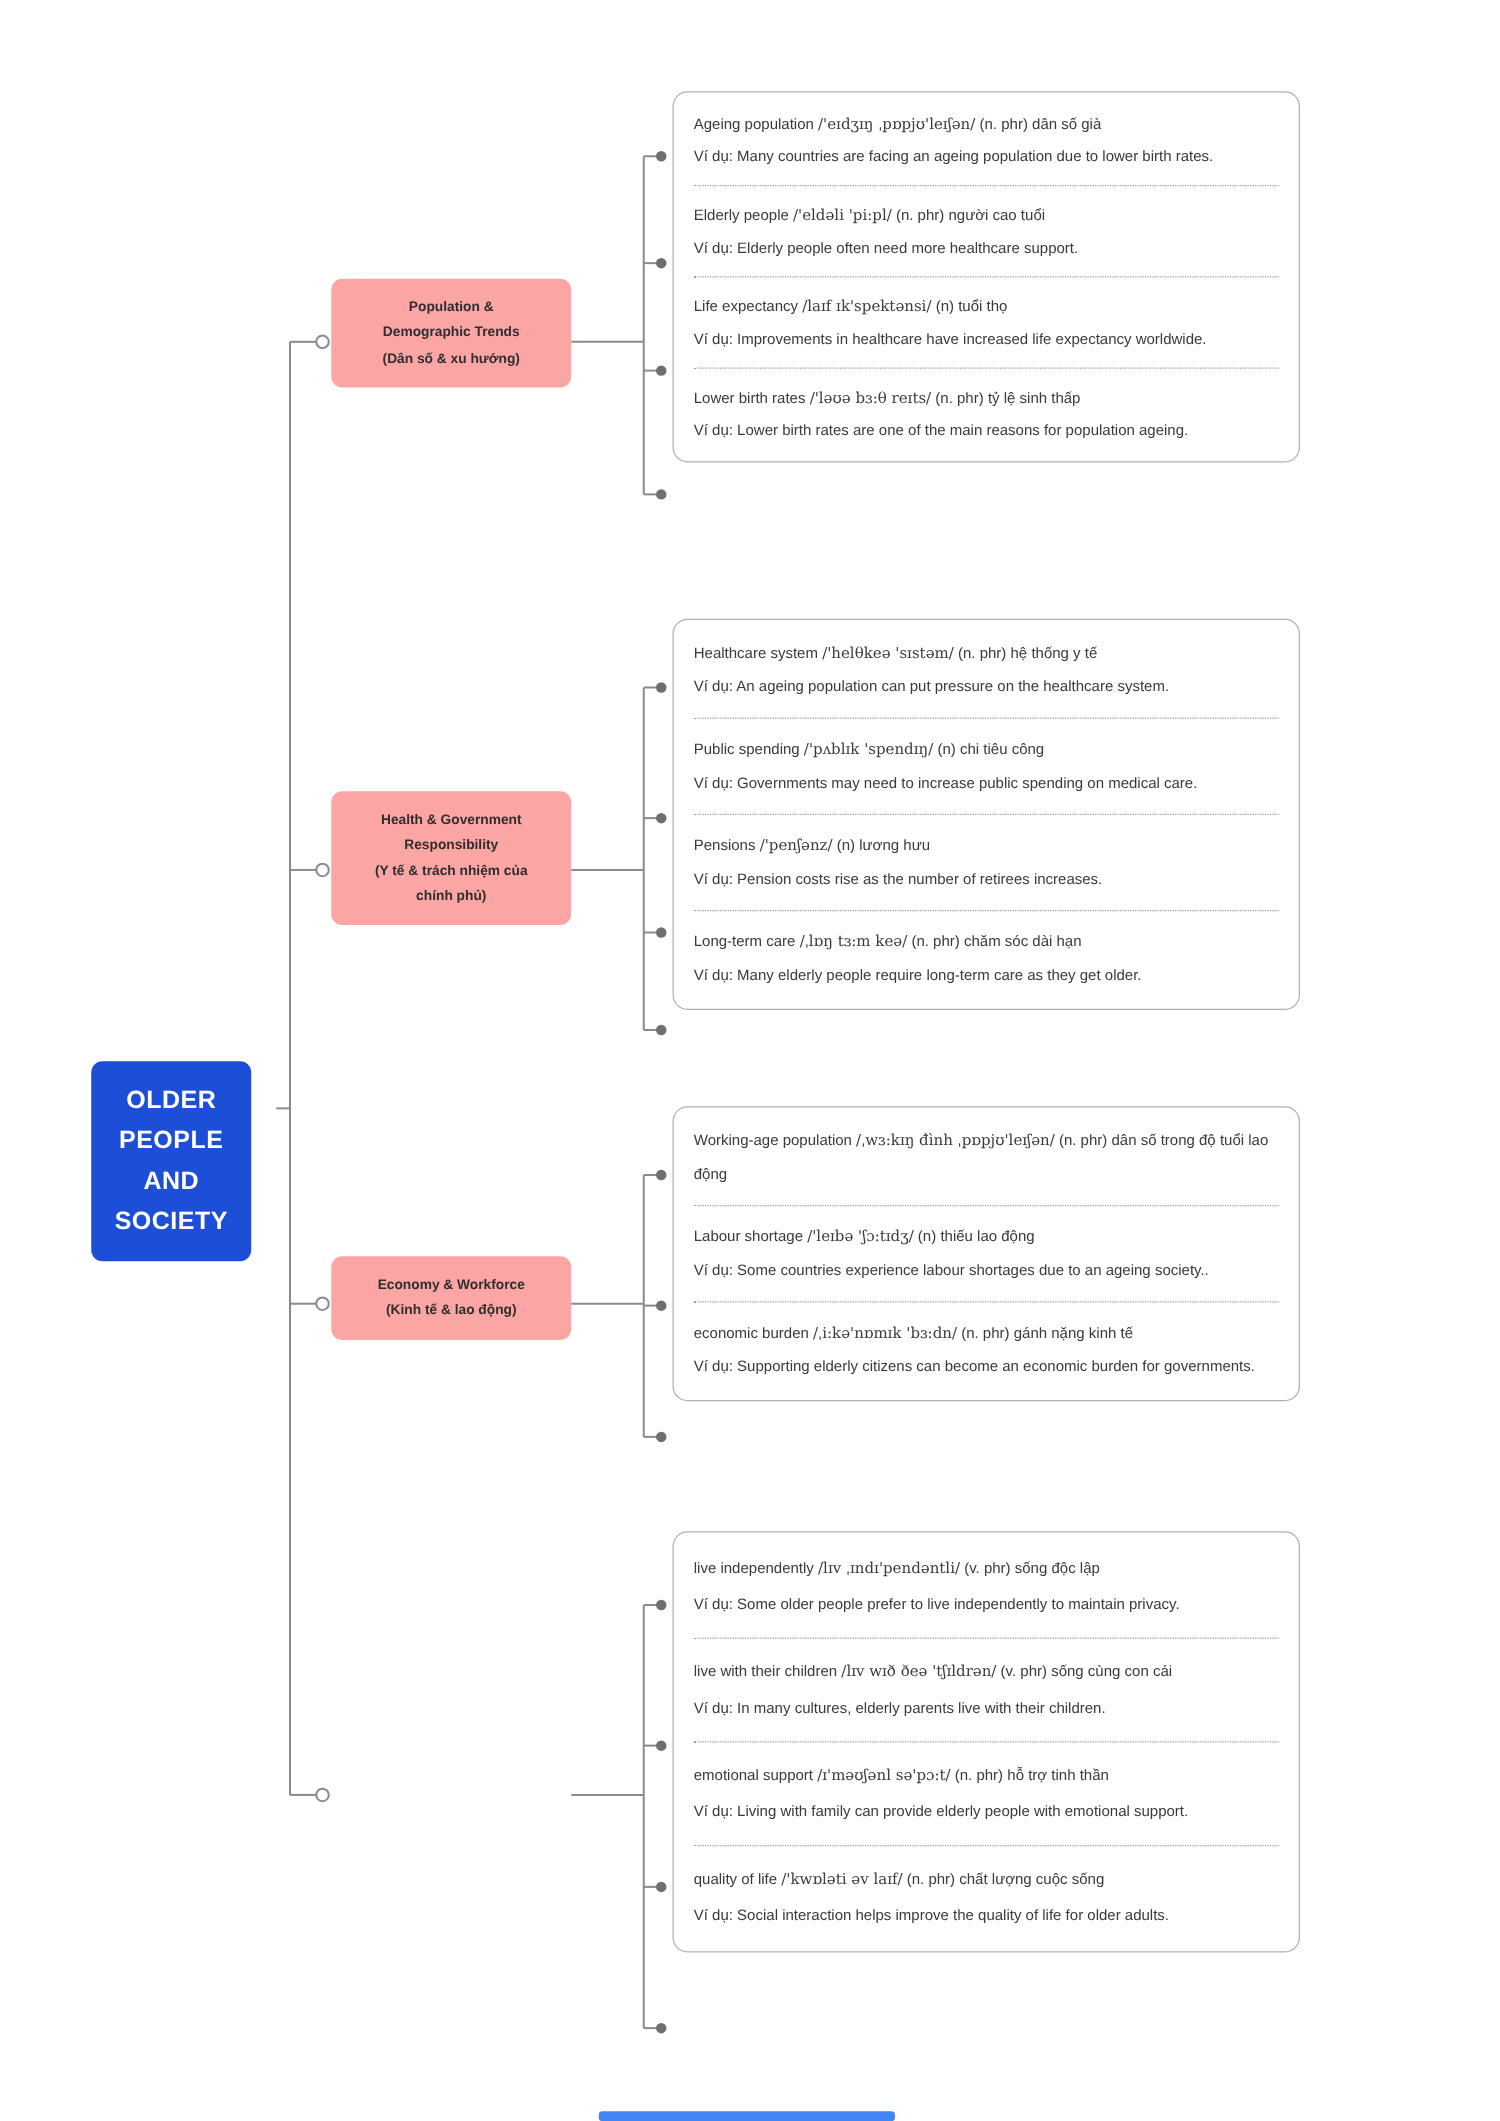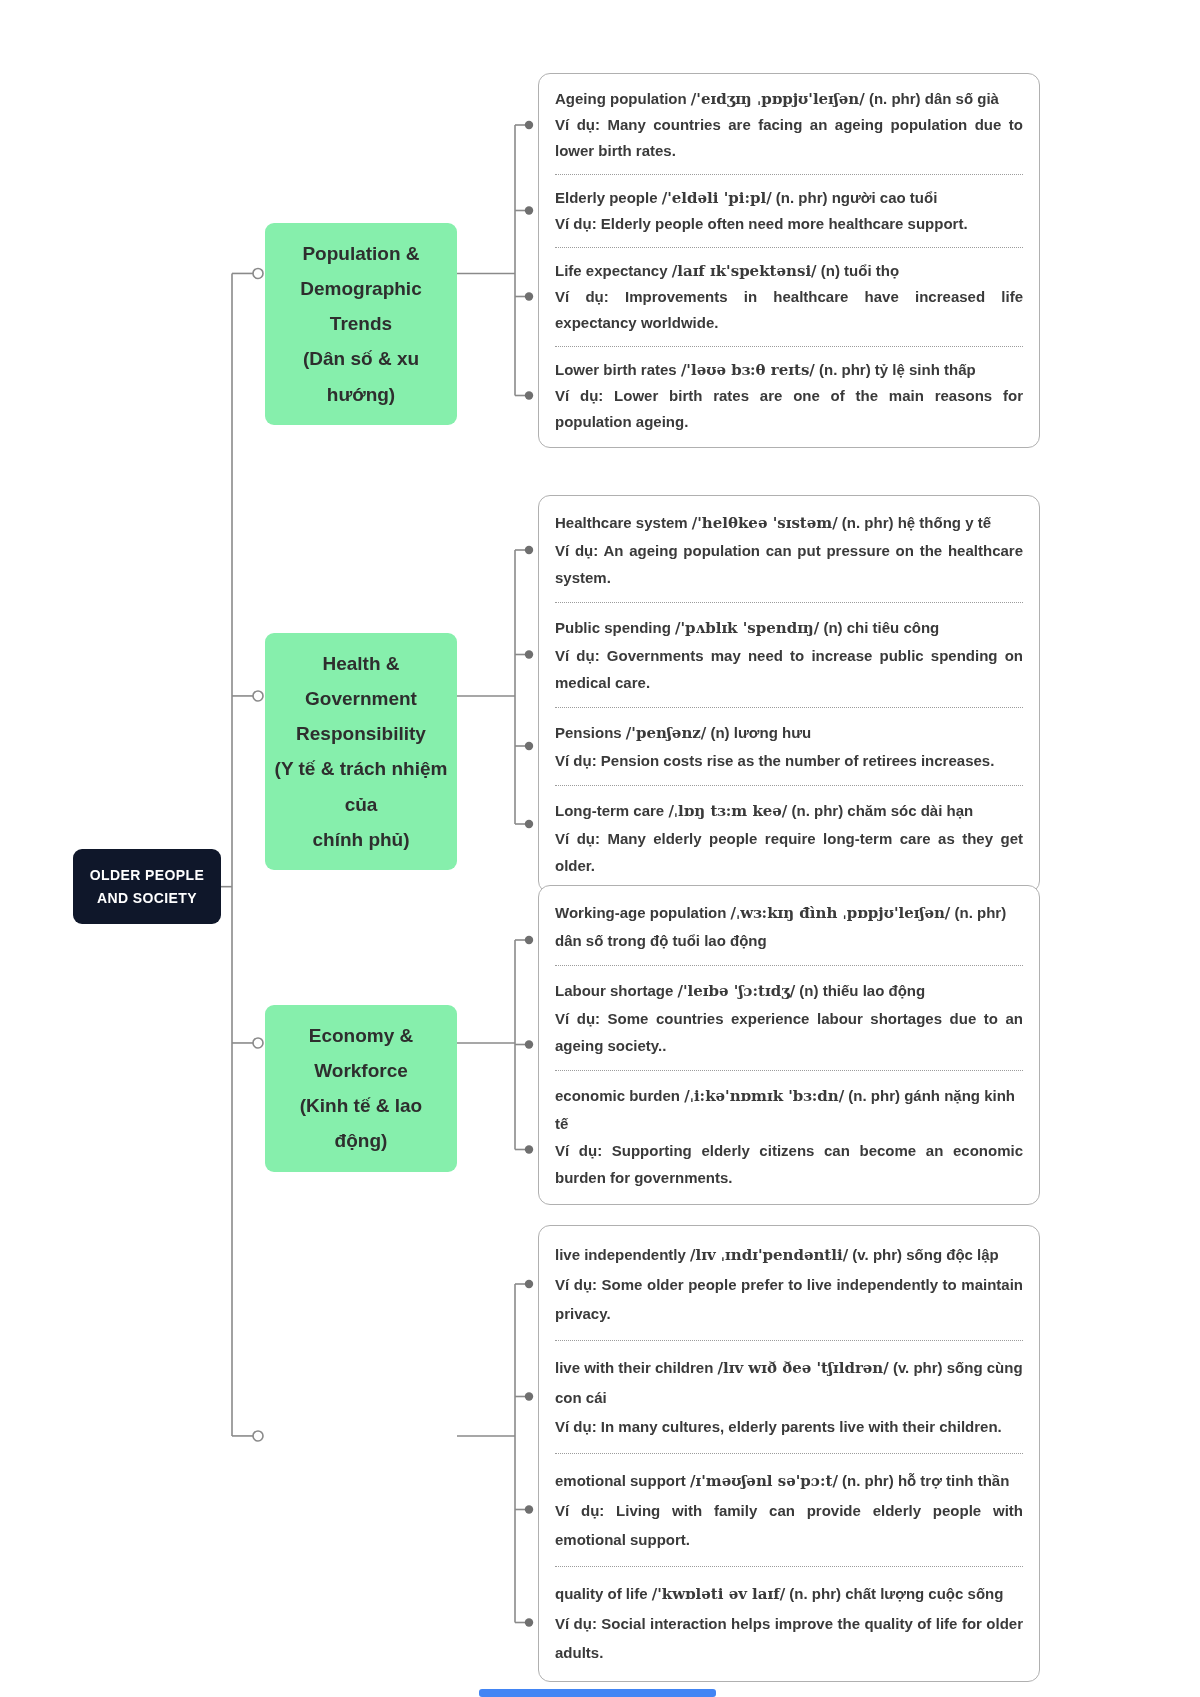--- a/index.html
+++ b/index.html
@@ -3,45 +3,45 @@
 <meta charset="utf-8">
 <style>
   html,body{margin:0;padding:0;background:#ffffff;}
   #mindmap{
     position:relative;width:1200px;height:1697px;background:#ffffff;overflow:hidden;
     font-family:"Liberation Sans","DejaVu Sans",sans-serif;color:#3a3a3a;
   }
   #connectors{position:absolute;left:0;top:0;z-index:0;pointer-events:none;}
 
   .root-box{
-    position:absolute;left:73px;top:849px;width:148px;box-sizing:border-box;
-    background:#0f172a;color:#ffffff;border-radius:9px;
-    font-weight:bold;font-size:14px;line-height:1.62;letter-spacing:.4px;
+    position:absolute;left:73px;top:849px;width:128px;box-sizing:border-box;
+    background:#1d4ed8;color:#ffffff;border-radius:9px;
+    font-weight:bold;font-size:20px;line-height:1.62;letter-spacing:.4px;
     text-align:center;padding:15px 8px;white-space:pre-line;z-index:2;
   }
   .branch-box{
     position:absolute;left:265px;width:192px;box-sizing:border-box;
-    background:#86efac;border-radius:9px;color:#2e2e2e;
-    font-weight:bold;font-size:19px;line-height:1.85;
+    background:#fca5a5;border-radius:9px;color:#2e2e2e;
+    font-weight:bold;font-size:11px;line-height:1.85;
     text-align:center;padding:13px 8px;white-space:pre-line;z-index:2;
   }
   #bb0{top:223px;} #bb1{top:633px;text-align:center;} #bb2{top:1005px;} #bb3{top:1373px;}
 
   .card{
     position:absolute;left:538px;width:502px;box-sizing:border-box;
     background:#ffffff;border:1.5px solid #b0b0b0;border-radius:12px;
     padding:2px 16px;z-index:1;
     --lh:26px;--pad:10px;
   }
   #card1{top:73px;}
   #card2{top:495px;--lh:27px;--pad:11px;}
   #card3{top:885px;--lh:27px;--pad:11px;}
   #card4{top:1225px;--lh:29px;--pad:12px;}
 
-  .entry{padding:var(--pad) 0;font-size:15px;line-height:var(--lh);font-weight:bold;}
+  .entry{padding:var(--pad) 0;font-size:12px;line-height:var(--lh);}
   .entry + .entry{border-top:1px dotted #9c9c9c;}
   .term-line{text-align:left;}
   .ipa{font-family:"DejaVu Serif","DejaVu Sans",serif;}
   .example{text-align:justify;}
 
   .blue-bar{
     position:absolute;left:479px;top:1689px;width:237px;height:8px;
     background:#4285f4;border-radius:3px;z-index:2;
   }
 </style>

